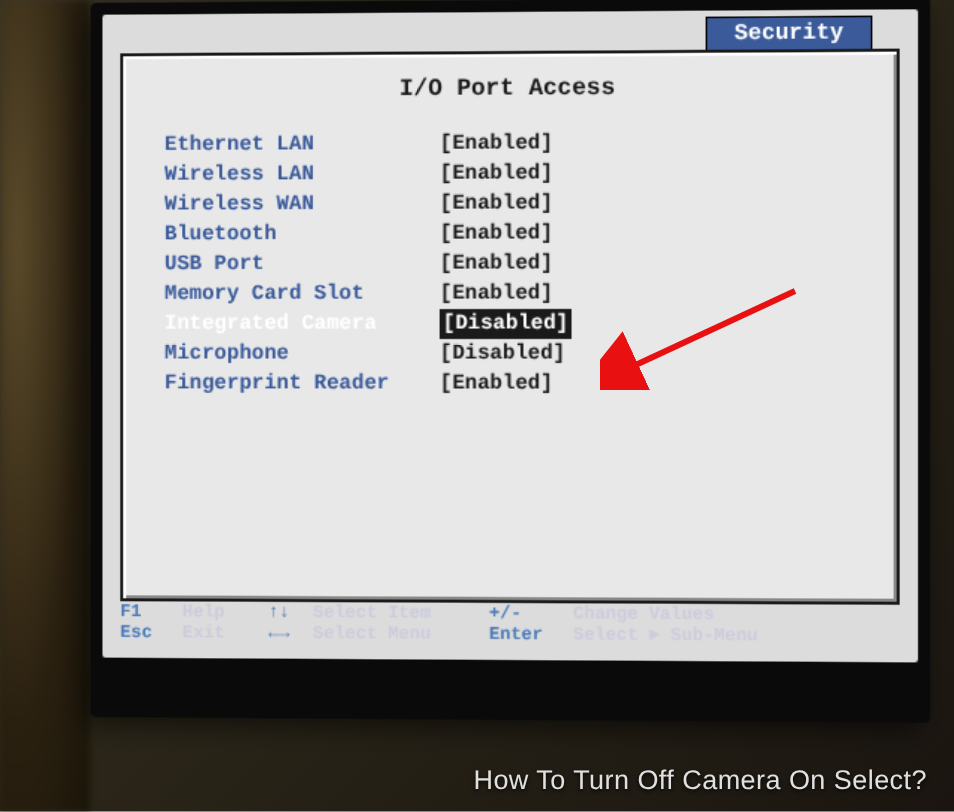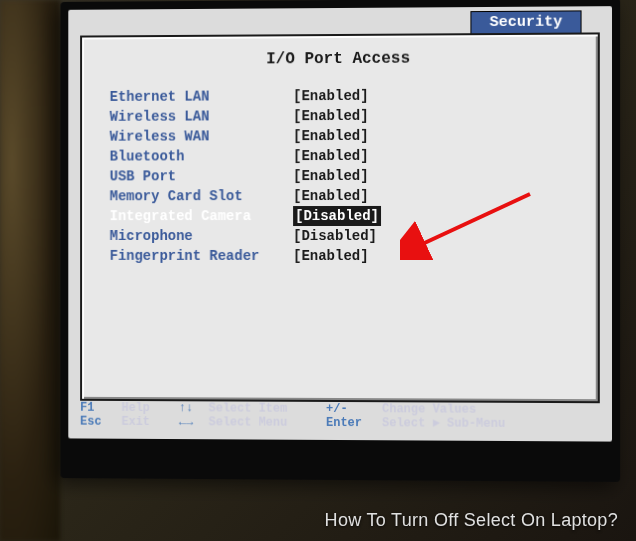--- a/index.html
+++ b/index.html
@@ -214,13 +214,13 @@
 
 <svg class="arrow-annotation" width="140" height="70" viewBox="0 0 140 70">
   <defs>
     <marker id="ah" markerWidth="12" markerHeight="12" refX="2" refY="6" orient="auto">
       <path d="M0,0 L0,12 L12,6 z" fill="#e81010"></path>
     </marker>
   </defs>
   <line x1="130" y1="4" x2="18" y2="56" stroke="#e81010" stroke-width="4" marker-end="url(#ah)"></line>
 </svg>
 
-<div class="caption">How To Turn Off Select On Laptop?</div>
+<div class="caption">How To Turn Off Camera On Select?</div>
 
 </body></html>

